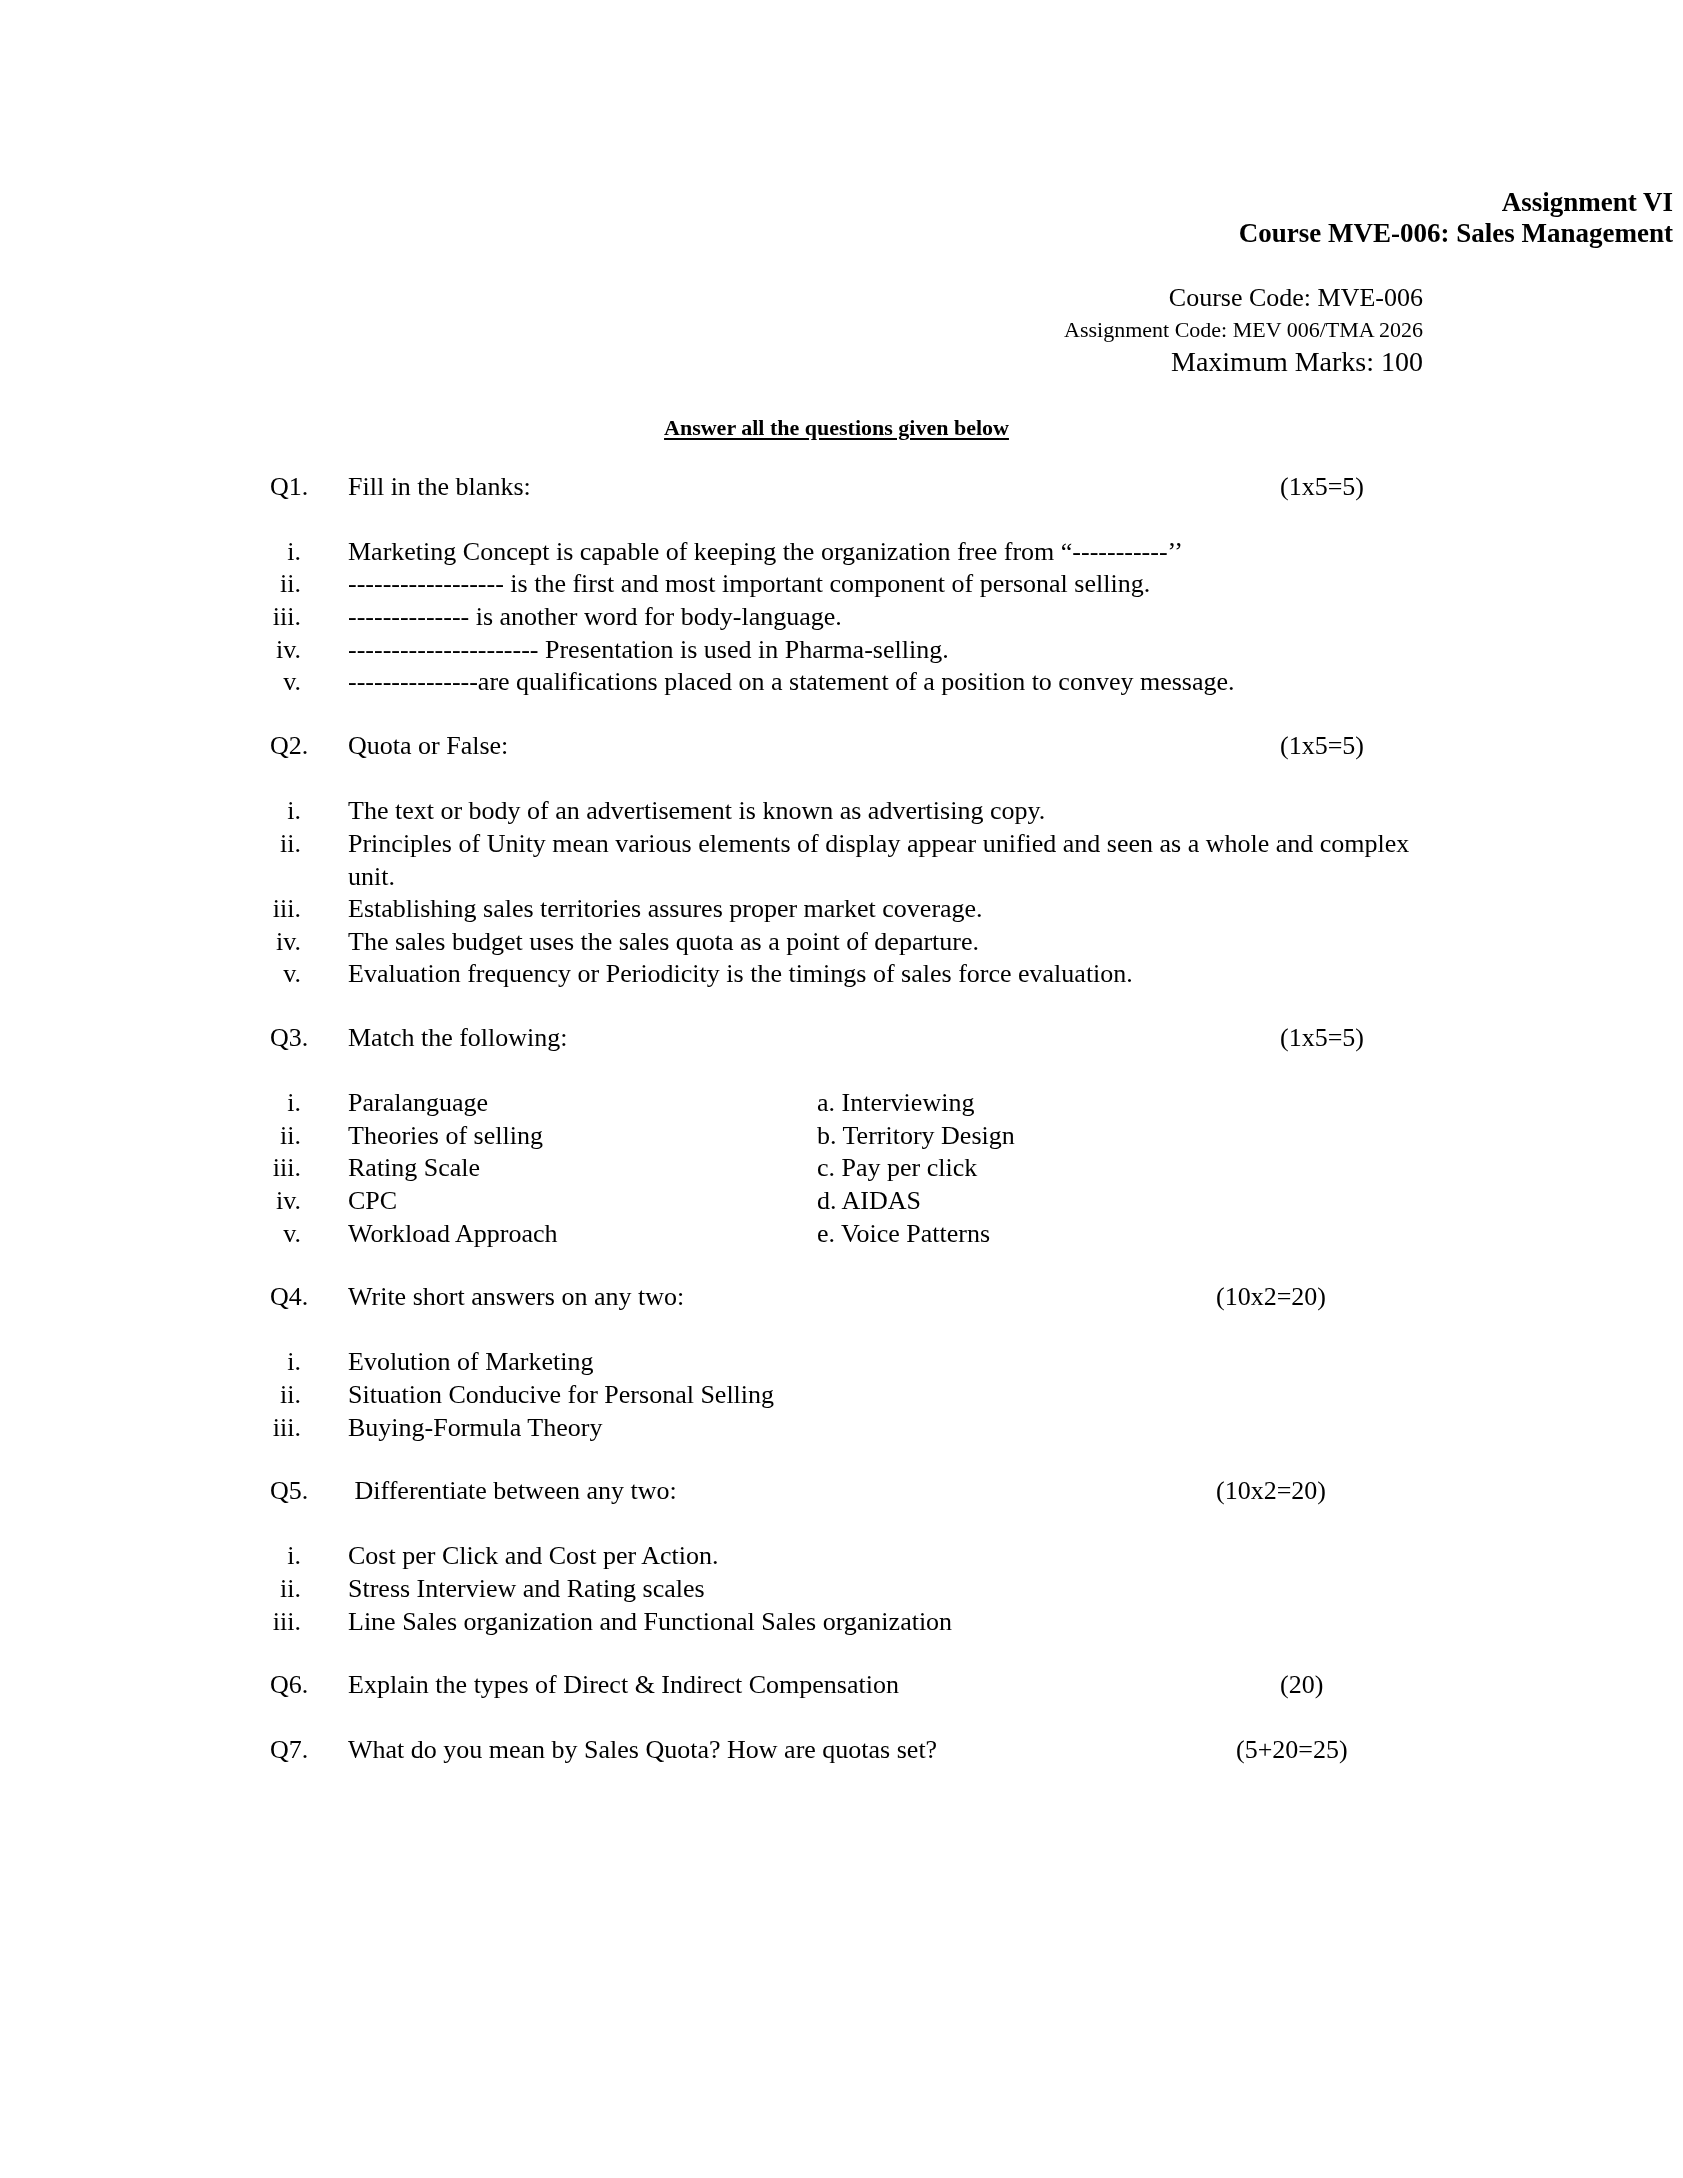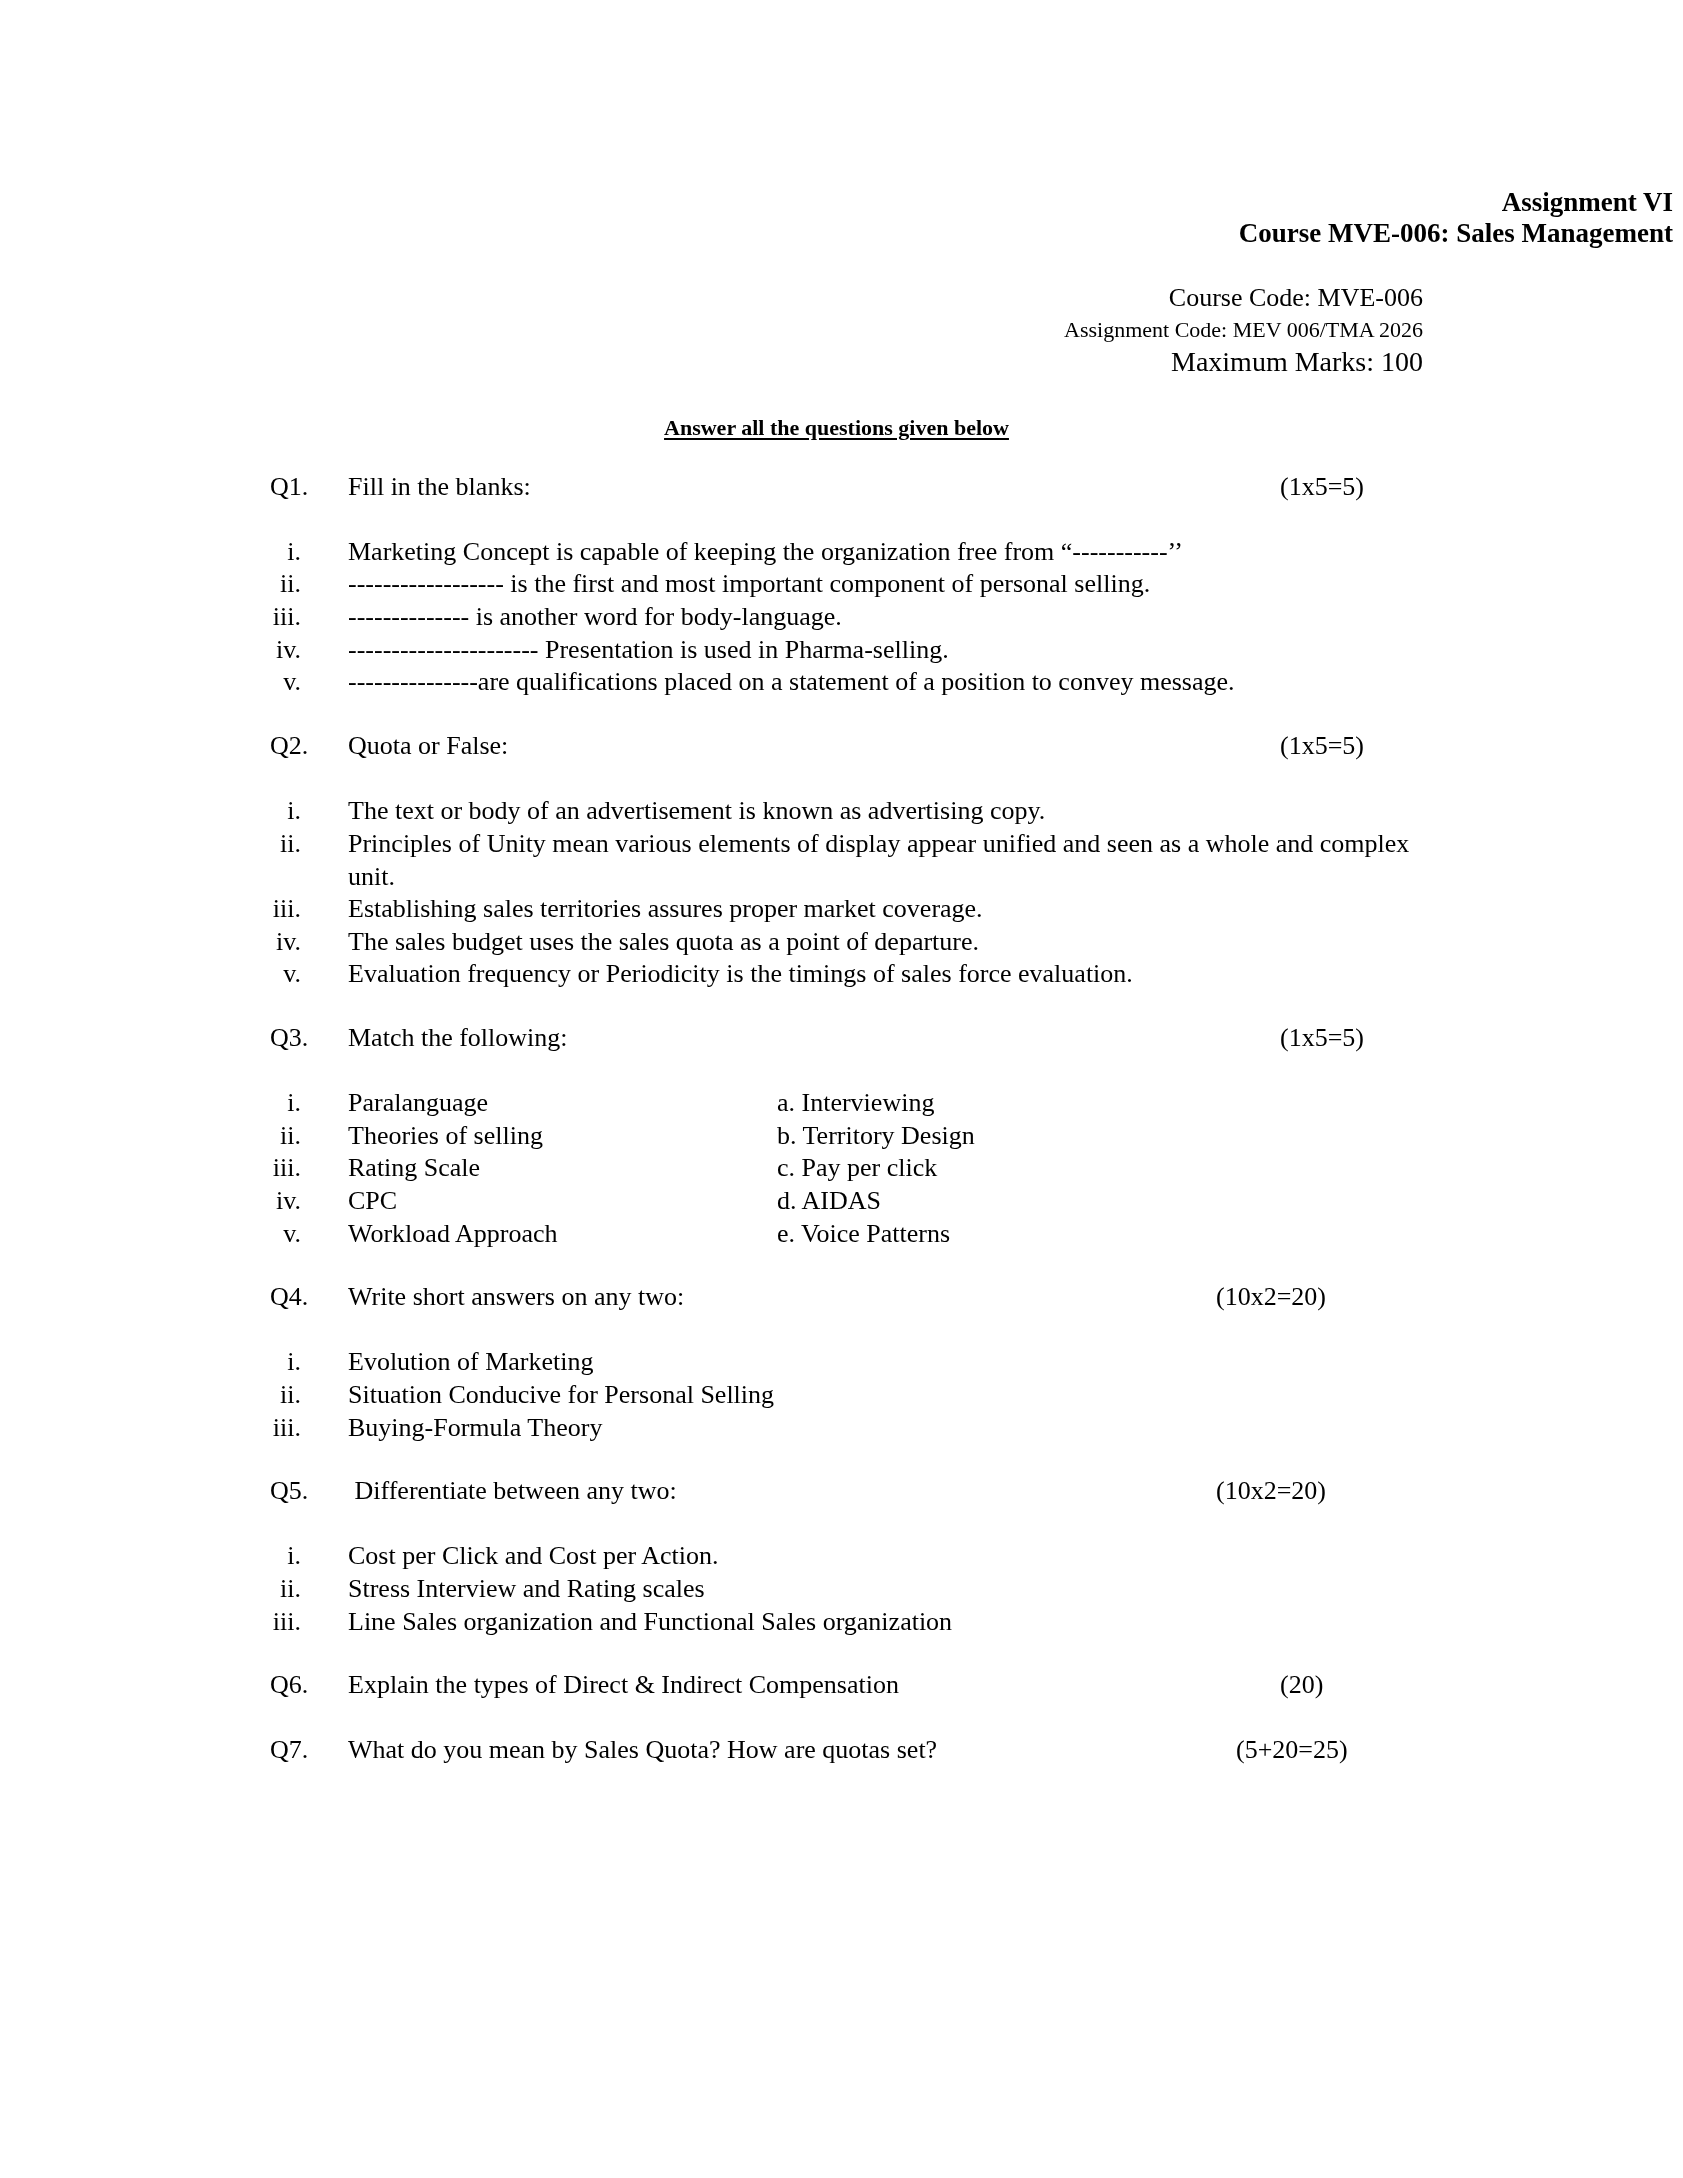--- a/index.html
+++ b/index.html
@@ -23,21 +23,21 @@
     text-underline-offset: 3px;
     margin-top: 9px;
   }
   .qrow { position: absolute; left: 255px; font-size: 26px; line-height: 32px; white-space: nowrap; }
   .qnum { position: absolute; left: 0; top: 0; margin-left: 15px; }
   .qtext { position: absolute; left: 93px; top: 0; }
   .qmarks { position: absolute; top: 0; }
   .item { position: absolute; font-size: 26px; line-height: 33px; white-space: nowrap; }
   .roman { position: absolute; width: 50px; text-align: right; left: 251px; }
   .itext { position: absolute; left: 348px; }
-  .match { position: absolute; left: 777px; text-align: center; }
+  .match { position: absolute; left: 817px; text-align: center; }
   .wrap2 { white-space: normal; width: 1069px; }
 </style>
 </head>
 <body>
 
 <div>
   <div id="t1" class="title">Assignment VI</div>
   <div id="t2" class="title">Course MVE-006: Sales Management</div>
 
   <div id="m1" class="meta">Course Code: MVE-006</div>

